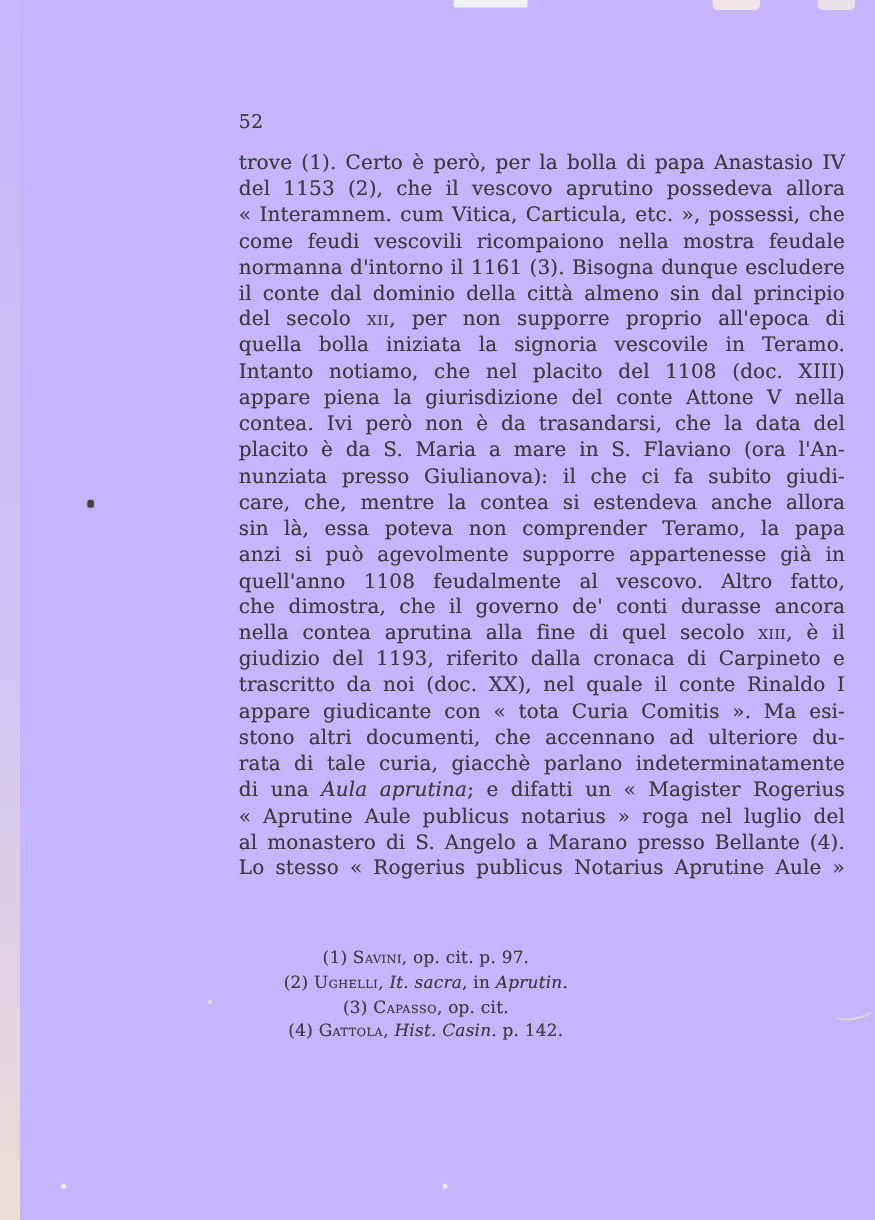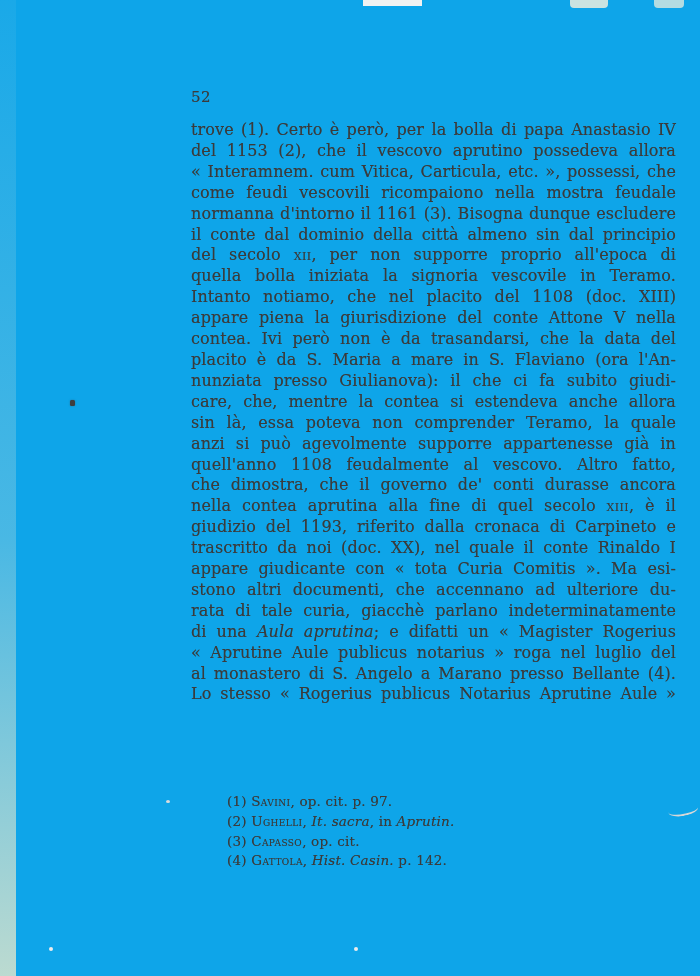--- a/index.html
+++ b/index.html
@@ -1,20 +1,20 @@
 <!DOCTYPE html>
 <html><head>
 <meta charset="utf-8">
 <style>
   html, body { margin: 0; padding: 0; background: #ffffff; }
   .page {
     position: relative;
     width: 700px;
     height: 976px;
-    background: #0ea5e9;
+    background: #c4b5fd;
     font-family: "DejaVu Serif", serif;
     color: #3b3b3b;
     overflow: hidden;
     text-shadow: 0 0 0.35px rgba(59,59,59,0.55);
   }
 
   
   .header-pagenum {
     position: absolute;
     left: 191px;
@@ -46,21 +46,22 @@
     text-align-last: justify;
     letter-spacing: 0.1px;
   }
   .italic { font-style: italic; margin-top: 45px; }
   .smallcaps { font-variant: small-caps; letter-spacing: 0.4px; margin-top: 16px; }
 
   
   .footnotes {
     position: absolute;
     left: 227px;
-    top: 792px;
+    top: 757px;
+    text-align: center;
   }
   .footnote-line {
     font-size: 13.5px;
     line-height: 19.8px;
     letter-spacing: 0.2px;
     white-space: nowrap;
   }
 
   
   .artifact { position: absolute; pointer-events: none; }
@@ -123,21 +124,21 @@
       <div class="body-line"><span>normanna d'intorno il 1161 (3). Bisogna dunque escludere</span></div>
       <div class="body-line"><span>il conte dal dominio della città almeno sin dal principio</span></div>
       <div class="body-line"><span>del secolo </span><span class="smallcaps">xii</span><span>, per non supporre proprio all'epoca di</span></div>
       <div class="body-line"><span>quella bolla iniziata la signoria vescovile in Teramo.</span></div>
       <div class="body-line"><span>Intanto notiamo, che nel placito del 1108 (doc. XIII)</span></div>
       <div class="body-line"><span>appare piena la giurisdizione del conte Attone V nella</span></div>
       <div class="body-line"><span>contea. Ivi però non è da trasandarsi, che la data del</span></div>
       <div class="body-line"><span>placito è da S. Maria a mare in S. Flaviano (ora l'An-</span></div>
       <div class="body-line"><span>nunziata presso Giulianova): il che ci fa subito giudi-</span></div>
       <div class="body-line"><span>care, che, mentre la contea si estendeva anche allora</span></div>
-      <div class="body-line"><span>sin là, essa poteva non comprender Teramo, la quale</span></div>
+      <div class="body-line"><span>sin là, essa poteva non comprender Teramo, la papa</span></div>
       <div class="body-line"><span>anzi si può agevolmente supporre appartenesse già in</span></div>
       <div class="body-line"><span>quell'anno 1108 feudalmente al vescovo. Altro fatto,</span></div>
       <div class="body-line"><span>che dimostra, che il governo de' conti durasse ancora</span></div>
       <div class="body-line"><span>nella contea aprutina alla fine di quel secolo </span><span class="smallcaps">xiii</span><span>, è il</span></div>
       <div class="body-line"><span>giudizio del 1193, riferito dalla cronaca di Carpineto e</span></div>
       <div class="body-line"><span>trascritto da noi (doc. XX), nel quale il conte Rinaldo I</span></div>
       <div class="body-line"><span>appare giudicante con « tota Curia Comitis ». Ma esi-</span></div>
       <div class="body-line"><span>stono altri documenti, che accennano ad ulteriore du-</span></div>
       <div class="body-line"><span>rata di tale curia, giacchè parlano indeterminatamente</span></div>
       <div class="body-line"><span>di una </span><span class="italic">Aula aprutina</span><span>; e difatti un « Magister Rogerius</span></div>

